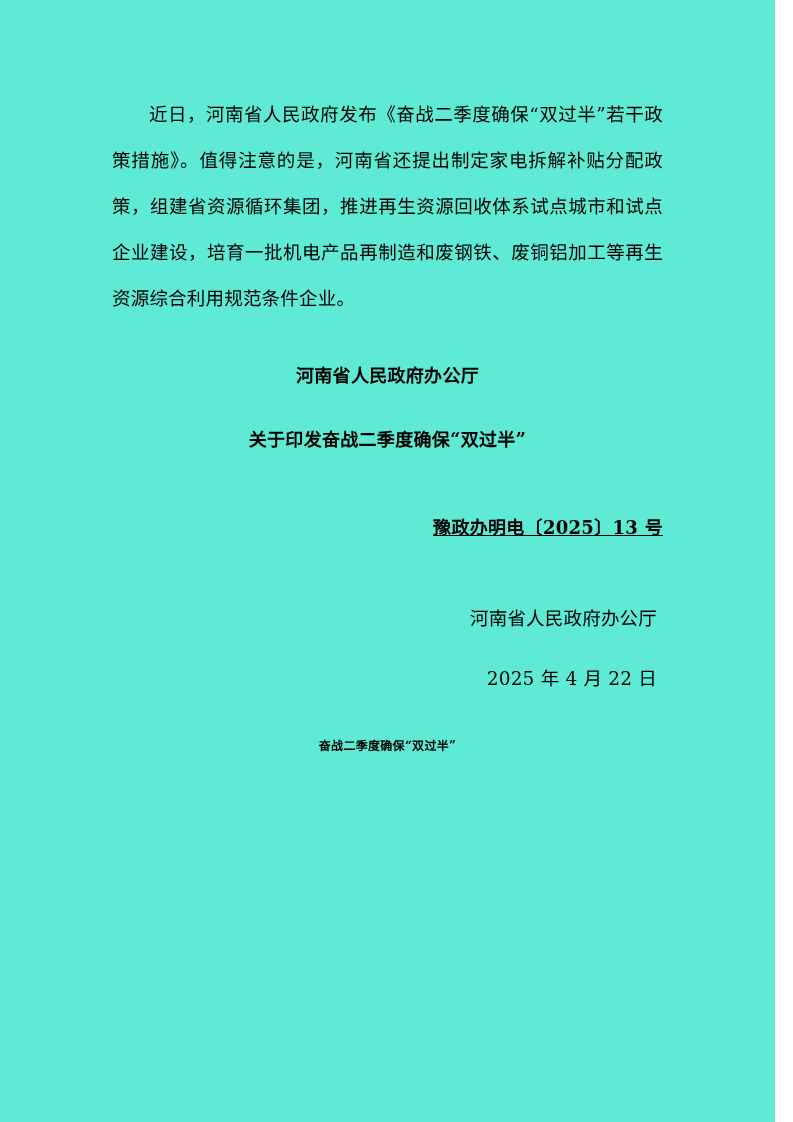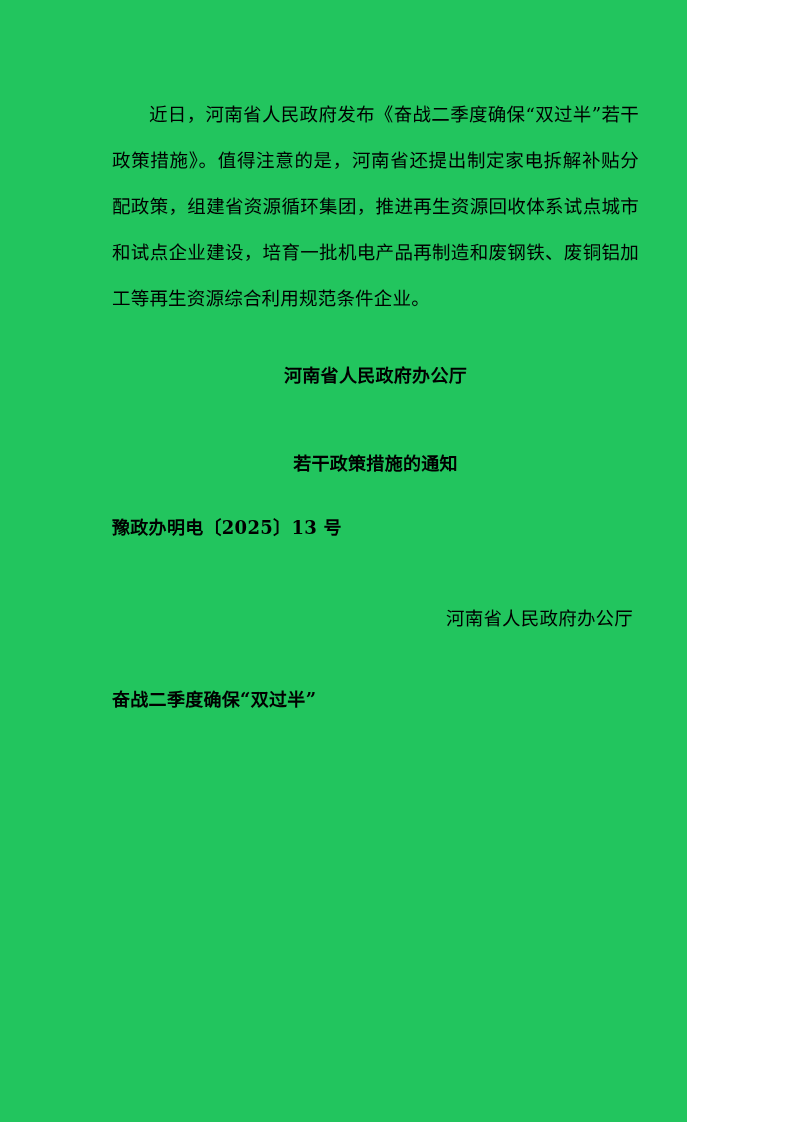--- a/index.html
+++ b/index.html
@@ -9,25 +9,25 @@
   }
   body {
     width: 793px;
     height: 1122px;
     font-family: "DejaVu Serif", "Liberation Serif", serif;
     color: #000000;
     overflow: hidden;
   }
   .page {
     position: relative;
-    width: 687px;
+    width: 775px;
     height: 1122px;
     box-sizing: border-box;
-    padding: 92px 48px 40px 112px;
-    background: #22c55e;
+    padding: 92px 112px 40px 112px;
+    background: #5eead4;
   }
   .para {
     font-size: 18.5px;
     line-height: 46px;
     text-align: justify;
     text-justify: inter-ideograph;
     text-indent: 2em;
     margin: 0 0 2px 0;
     letter-spacing: 0.2px;
   }
@@ -38,74 +38,77 @@
     line-height: 40px;
     margin: 0;
     letter-spacing: 0.3px;
   }
   .spacer-lg { height: 32px; }
   .spacer-md { height: 24px; }
   .spacer-sm { height: 14px; }
   .doc-number {
     font-size: 18px;
     font-weight: bold;
-    text-align: left;
+    text-align: right;
     line-height: 40px;
     margin: 0;
     letter-spacing: 0.3px;
+    text-decoration: underline;
   }
   .sign-block {
     margin-top: 10px;
   }
   .sign-line {
     font-size: 18.5px;
     line-height: 46px;
     text-align: right;
     margin: 0;
     padding-right: 6px;
     letter-spacing: 0.2px;
   }
   .section-heading {
-    font-size: 18px;
+    font-size: 12px;
     font-weight: bold;
+    text-align: center;
     line-height: 40px;
     margin: 0;
     letter-spacing: 0.3px;
   }
 </style>
 </head>
 <body>
 
 <div class="page">
 
   <p class="para">近日，河南省人民政府发布《奋战二季度确保“双过半”若干政策措施》。值得注意的是，河南省还提出制定家电拆解补贴分配政策，组建省资源循环集团，推进再生资源回收体系试点城市和试点企业建设，培育一批机电产品再制造和废钢铁、废铜铝加工等再生资源综合利用规范条件企业。</p>
 
   <div class="spacer-lg"></div>
 
   <p class="title-line">河南省人民政府办公厅</p>
 
   <div class="spacer-md"></div>
 
+  <p class="title-line">关于印发奋战二季度确保“双过半”</p>
 
   <div class="spacer-md"></div>
 
-  <p class="title-line">若干政策措施的通知</p>
 
   <div class="spacer-md"></div>
 
   <p class="doc-number">豫政办明电〔2025〕13 号</p>
 
   <div class="spacer-md"></div>
 
 
   <div class="spacer-sm"></div>
 
 
   <div class="sign-block">
     <p class="sign-line">河南省人民政府办公厅</p>
     <div class="spacer-sm"></div>
+    <p class="sign-line">2025 年 4 月 22 日</p>
   </div>
 
   <div class="spacer-md"></div>
 
   <p class="section-heading">奋战二季度确保“双过半”</p>
 
 </div>
 
 </body></html>

